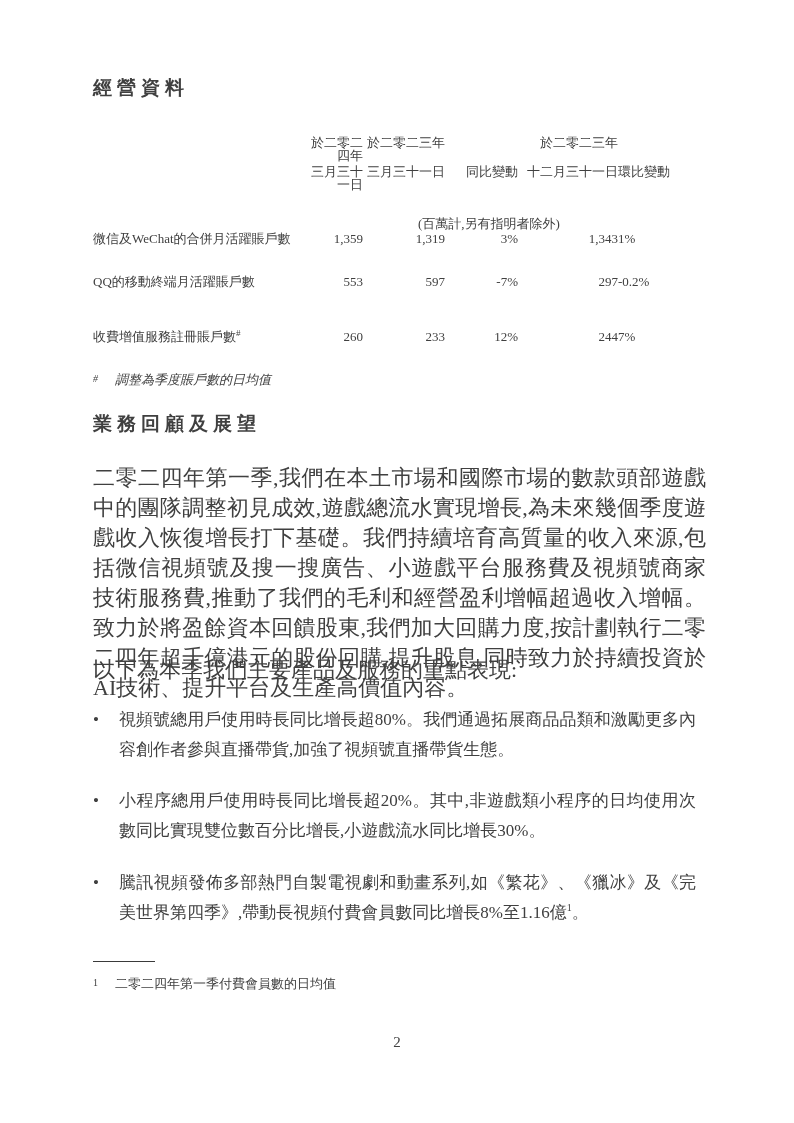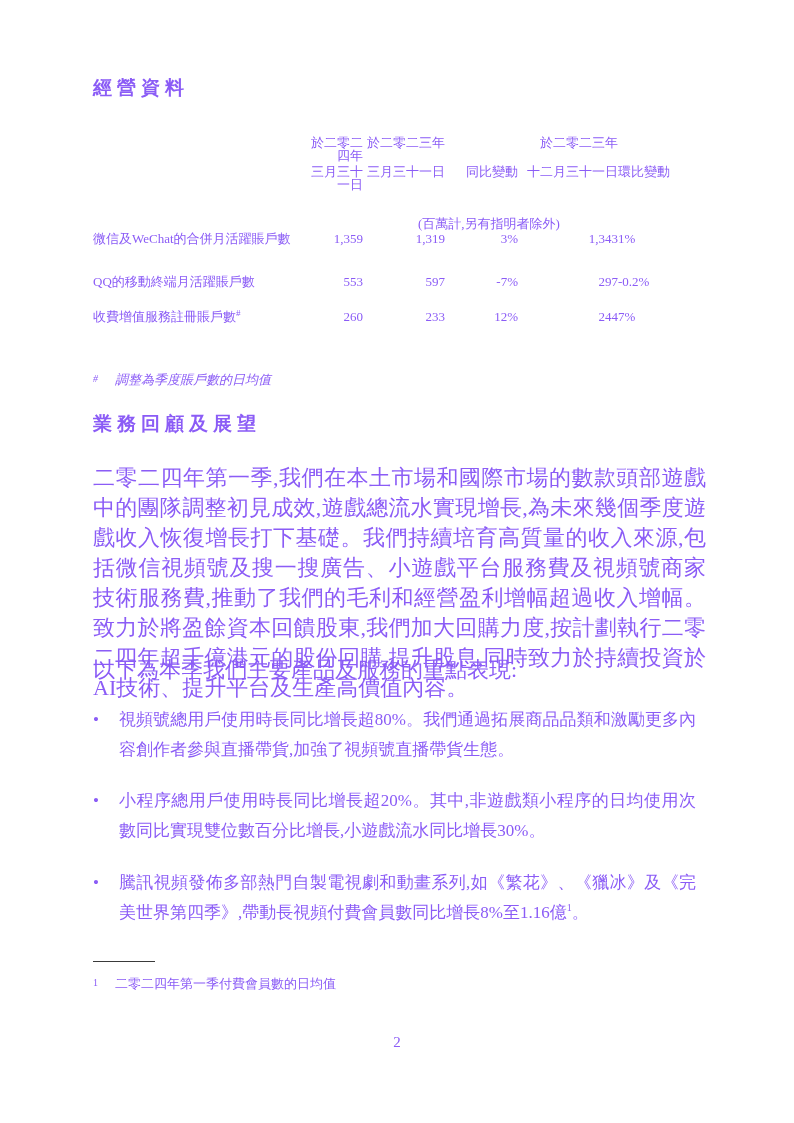--- a/index.html
+++ b/index.html
@@ -2,34 +2,34 @@
 <html lang="zh-Hant"><head>
 <meta charset="utf-8">
 <style>
   html,body{margin:0;padding:0;background:#e8e8e8;}
   .page{
     position:relative;
     width:794px;height:1123px;
     margin:0 auto;
     background:#ffffff;
     font-family:"Liberation Serif","DejaVu Serif",serif;
-    color:#8b5cf6;
+    color:#404040;
     overflow:hidden;
   }
   .abs{position:absolute;}
   .h1{font-size:19px;font-weight:700;letter-spacing:5px;line-height:1;}
   
   .tbl{position:absolute;left:93px;top:136px;width:613px;height:210px;font-size:13px;line-height:1;}
   .trow{position:absolute;left:0;right:0;display:flex;}
   .row-a{top:0;}
   .row-b{top:29px;}
   .row-c{top:65px;margin-top:16px;}
   .row-1{top:96px;}
   .row-2{top:139px;}
-  .row-3{top:174px;}
+  .row-3{top:194px;}
   .c-label{width:210px;text-align:left;}
   .c1{width:60px;text-align:right;}
   .c2{width:82px;text-align:right;}
   .c3{width:73px;text-align:right;}
   .c4{width:100px;text-align:right;}
   .c5{width:88px;}
   .bold{font-weight:400;}
   .unit-note{padding-left:325px;}
   .supm{font-size:9px;vertical-align:super;line-height:0;}
   

